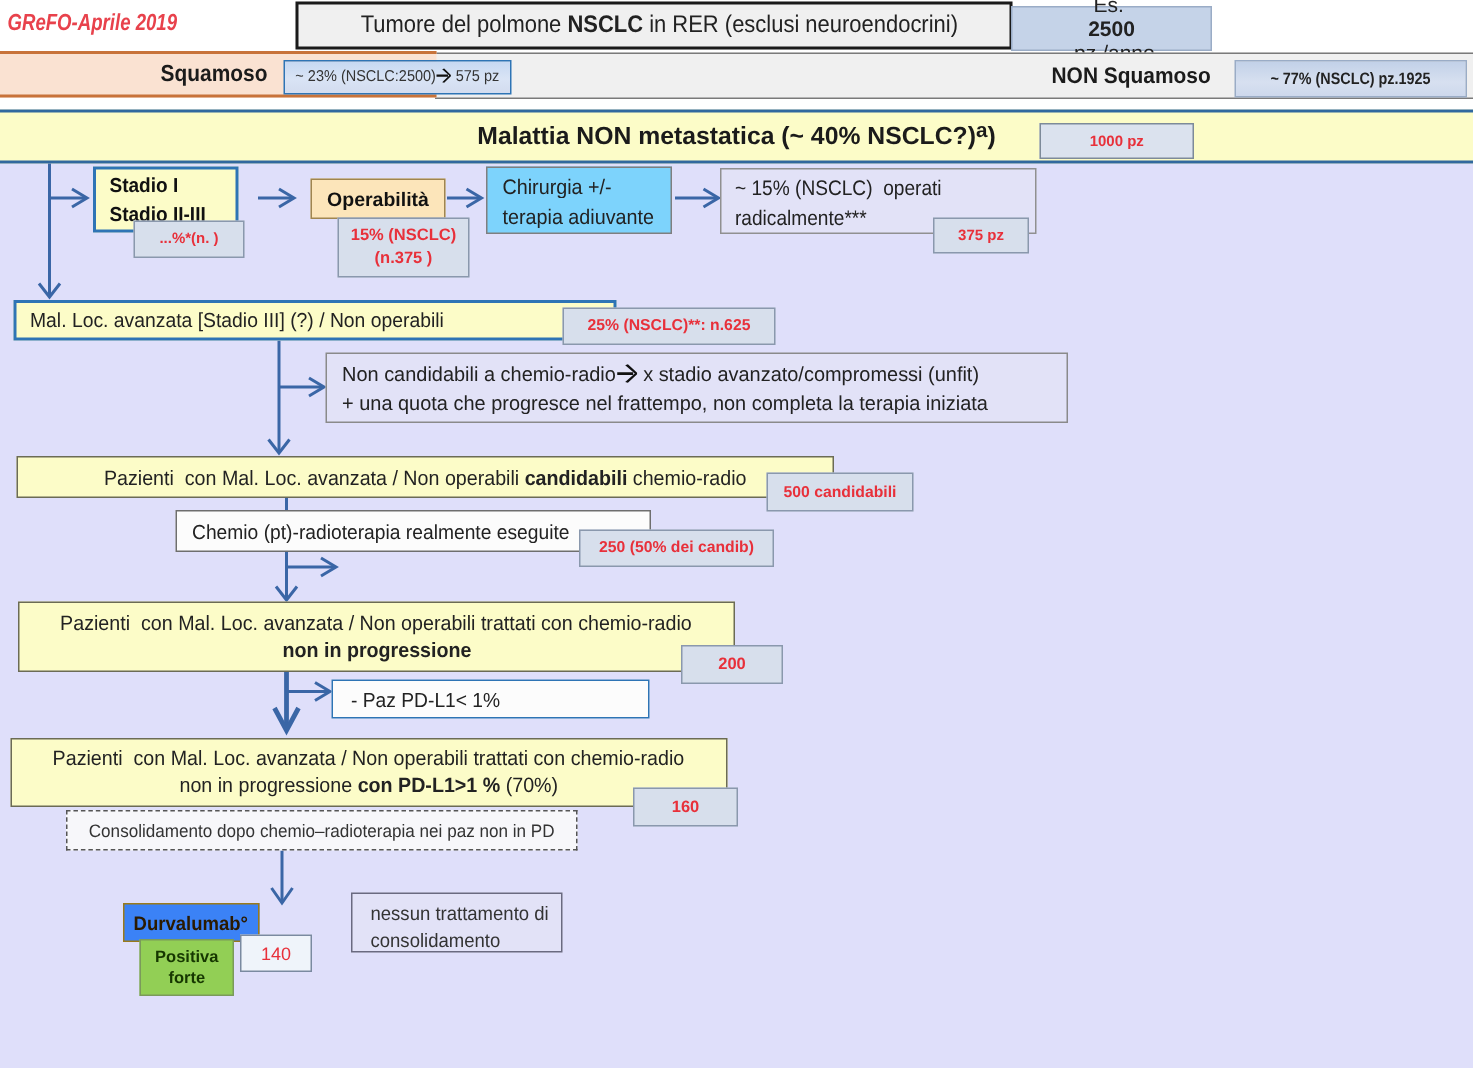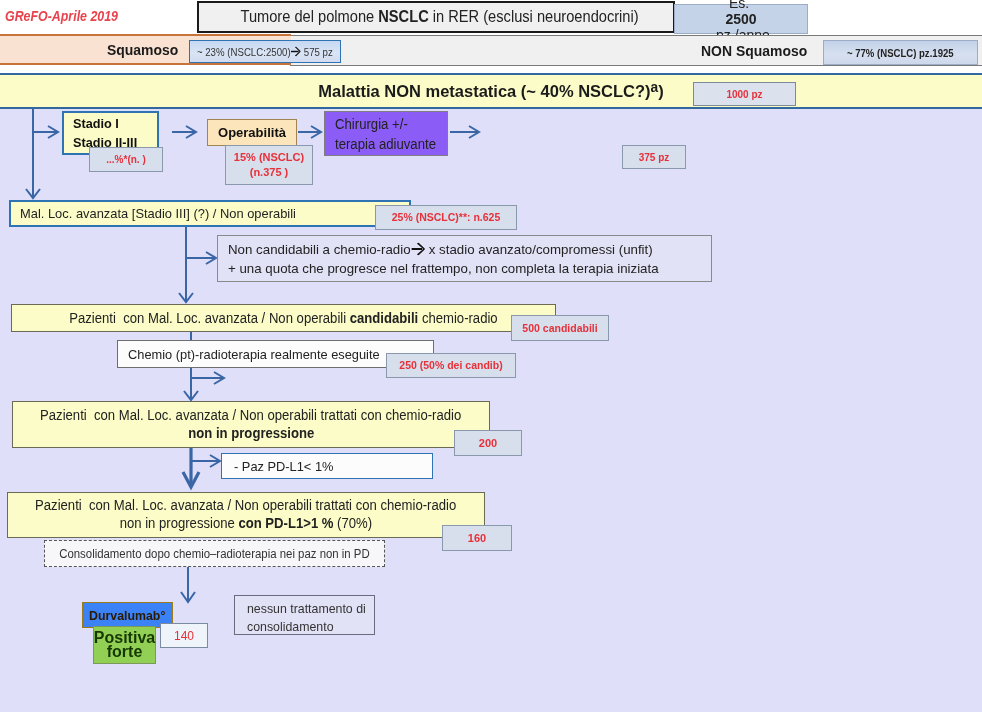--- a/index.html
+++ b/index.html
@@ -55,21 +55,21 @@
   .box-stadio{left:62px;top:111px;width:97px;height:44px;background:#FCFCC8;
               border:2px solid #2E74B5;font-weight:bold;font-size:13.5px;color:#111;
               padding:1px 0 0 9px;line-height:19px;}
   .box-stadio .nar{transform-origin:left center;}
   #stadio-badge{left:89px;top:147px;width:74px;height:25px;font-size:10px;}
 
   #operabilita-box{left:207px;top:119px;width:90px;height:27px;background:#FCE5BA;
                    border:1px solid #A08550;font-weight:bold;font-size:13px;color:#111;}
   #operabilita-badge{left:225px;top:145px;width:88px;height:40px;font-size:11px;text-align:center;}
 
-  #chirurgia-box{left:324px;top:111px;width:124px;height:45px;background:#8b5cf6;
+  #chirurgia-box{left:324px;top:111px;width:124px;height:45px;background:#7dd3fc;
                  border:1px solid #7F7F7F;font-size:14px;color:#222;
                  padding:2px 0 0 10px;line-height:20px;}
   #chirurgia-box .nar,#operati-box .nar{transform-origin:left center;}
 
   #operati-box{left:480px;top:112px;width:211px;height:44px;background:#E2E2F7;
                border:1px solid #909090;font-size:14px;color:#222;
                padding:2px 0 0 9px;line-height:20px;}
   #operati-badge{left:622px;top:145px;width:64px;height:24px;font-size:10px;}
 
   
@@ -96,29 +96,29 @@
   #nonprog-box{left:12px;top:401px;width:478px;height:47px;background:#FCFCC8;
                border:1px solid #6B6B55;font-size:13.8px;color:#222;line-height:18px;}
   #nonprog-badge{left:454px;top:430px;width:68px;height:26px;font-size:11px;}
   #pdl1low-box{left:221px;top:453px;width:212px;height:26px;background:#FCFCFC;
                border:1px solid #2E74B5;font-size:13.5px;color:#222;padding-left:12px;}
   #pdl1low-box .nar{transform-origin:left center;}
 
   
   #pdl1high-box{left:7px;top:492px;width:478px;height:46px;background:#FCFCC8;
                 border:1px solid #6B6B55;font-size:13.8px;color:#222;line-height:18px;}
-  #pdl1high-badge{left:422px;top:525px;width:70px;height:26px;font-size:11px;margin-left:20px;}
+  #pdl1high-badge{left:422px;top:525px;width:70px;height:26px;font-size:11px;}
   #consol-box{left:44px;top:540px;width:341px;height:27px;background:#F7F7FA;
               border:1px dashed #555;font-size:12px;color:#333;}
 
   
   #durva-box{left:82px;top:602px;width:91px;height:26px;background:#3b82f6;
              border:1px solid #9a7a1a;font-weight:bold;font-size:13px;color:#2B1A00;}
   #forte-box{left:93px;top:626px;width:63px;height:38px;background:#92CF55;
-             border:1px solid #7a9a5a;font-weight:bold;font-size:16px;color:#163700;
+             border:1px solid #7a9a5a;font-weight:bold;font-size:11px;color:#163700;
              line-height:14px;}
   #durva-badge{left:160px;top:623px;width:48px;height:25px;background:#EFF4FA;
                border:1px solid #7A8AA0;color:#E8303A;font-size:12px;}
   #notreat-box{left:234px;top:595px;width:141px;height:40px;background:#E2E2F7;
                border:1px solid #6a6a80;font-size:13px;color:#333;
                padding:4px 0 0 12px;line-height:18px;}
   #notreat-box .nar{transform-origin:left center;}
 </style>
 </head>
 <body>
@@ -210,20 +210,24 @@
       <div data-bind="flow.operabilita.badge_lines.0">15% (NSCLC)</div>
       <div data-bind="flow.operabilita.badge_lines.1">(n.375 )</div>
     </div>
   </div>
 
   <div class="abs wbox" id="chirurgia-box">
     <div data-bind="flow.chirurgia.lines.0"><span class="nar" style="transform: scaleX(0.94);">Chirurgia +/-</span></div>
     <div data-bind="flow.chirurgia.lines.1"><span class="nar" style="transform: scaleX(0.94);">terapia adiuvante</span></div>
   </div>
 
+  <div class="abs" id="operati-box">
+    <div data-bind="flow.operati.lines.0"><span class="nar" style="transform: scaleX(0.91);">~ 15% (NSCLC)  operati</span></div>
+    <div data-bind="flow.operati.lines.1"><span class="nar" style="transform: scaleX(0.91);">radicalmente***</span></div>
+  </div>
   <div class="abs ctr lbox" id="operati-badge" data-bind="flow.operati.badge">375 pz</div>
 
   <div class="abs lft" id="malloc-box" data-bind="flow.mal_loc.label">
       <span class="nar" style="transform: scaleX(0.955);">Mal. Loc. avanzata [Stadio III] (?) / Non operabili</span>
     </div>
   <div class="abs ctr lbox" id="malloc-badge" data-bind-rich="flow.mal_loc.badge_parts"><span>25% (NSCLC)</span><span style="font-weight: bold;">**</span><span>: n.625</span></div>
 
   <div class="abs ctr" id="cand-box" data-bind-rich="flow.candidabili.parts"><span class="nar" style="transform: scaleX(0.95);"><span>Pazienti  con Mal. Loc. avanzata / Non operabili </span><span style="font-weight: bold;">candidabili</span><span> chemio-radio</span></span></div>
 
   <div class="abs" id="noncand-box">

